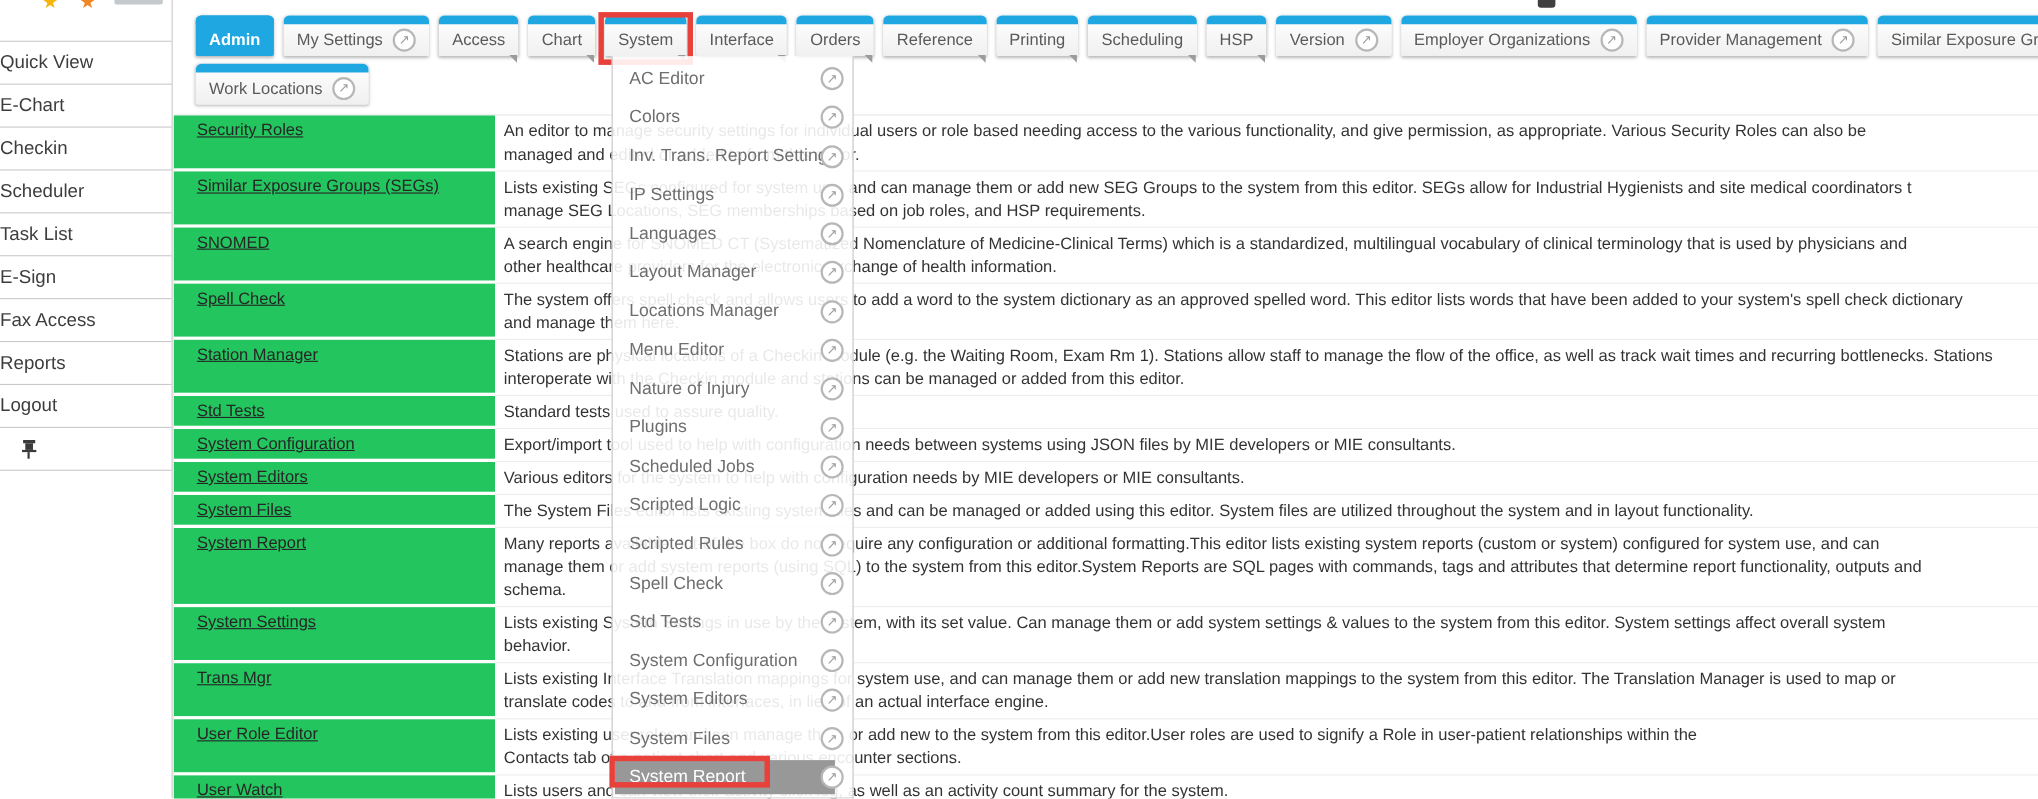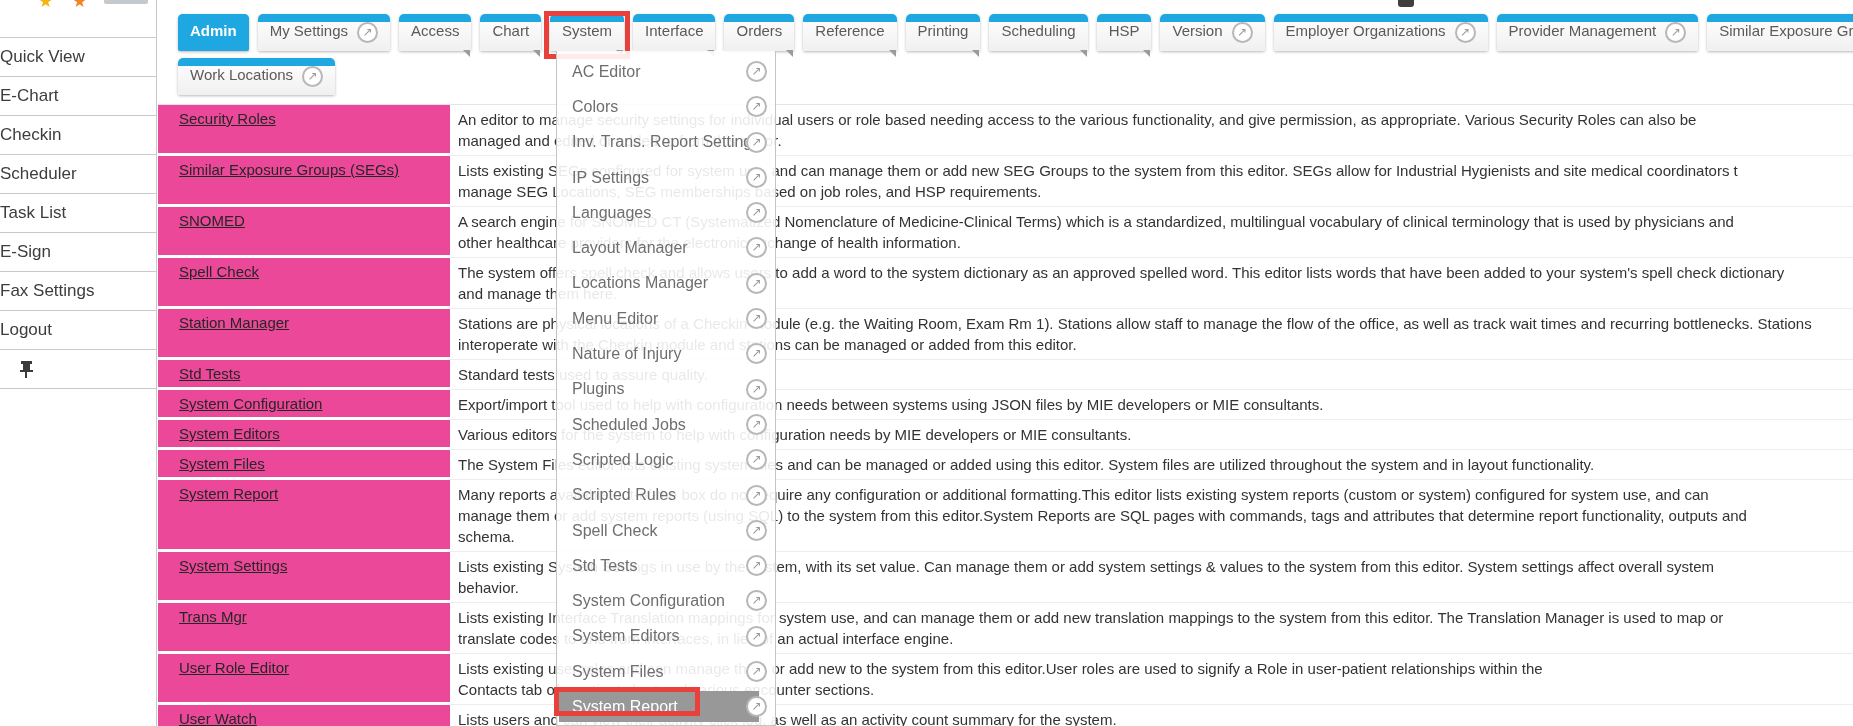--- a/index.html
+++ b/index.html
@@ -27,21 +27,21 @@
   .pin .p4 { top:11px; left:5px; width:2px; height:6px; }
 
   
   .red-box { position:absolute; border:5px solid #e8403a; display:none; z-index:9; pointer-events:none; }
   .f-boxed > .red-box { display:block; }
   .sidebar-item .red-box { left:5px; right:8px; top:-2px; bottom:-2px; }
 
   
   .tabs { position:absolute; left:178px; top:14px; display:flex; gap:9px; z-index:4; }
   .tabs2 { position:absolute; left:178px; top:58px; display:flex; z-index:2; }
-  .tab { position:relative; height:37px; display:flex; align-items:flex-start;
+  .tab { position:relative; height:37px; display:flex; align-items:center;
          padding:8px 12px 0 12px; font-size:15px; color:#5a5a5a; white-space:nowrap;
          background:linear-gradient(#ffffff,#f0f0f0); border-radius:5px 5px 2px 2px;
          box-shadow:0 1px 3px rgba(0,0,0,.28); cursor:pointer; }
   .tab::before { content:""; position:absolute; left:0; right:0; top:0; height:8px;
                  background:#1ea7e0; border-radius:5px 5px 0 0; }
   .tab.f-active { background:#1ea7e0; color:#fff; font-weight:bold; }
   .ext-icon { display:none; width:21px; height:21px; margin-left:9px; border:2px solid #b7b7b7;
               border-radius:50%; color:#9a9a9a; font-size:12px; line-height:17px;
               text-align:center; flex:0 0 auto; background:#fff; }
   .f-ext .ext-icon { display:inline-block; }
@@ -51,21 +51,21 @@
   .f-dd .tab-tri { display:block; }
   .tab .red-box { left:-6px; right:-6px; top:-3px; bottom:-8px; }
 
   .top-right-icon { position:absolute; left:1398px; top:0; width:16px; height:7px;
                     background:#3f3f3f; border-radius:0 0 3px 3px; z-index:4; }
 
   
   .content { position:absolute; left:158px; top:104px; right:0; z-index:1;
              border-top:1px solid #e5e5e5; }
   .crow { display:flex; }
-  .ccell1 { position:relative; width:292px; flex:0 0 292px; background:#ec4899;
+  .ccell1 { position:relative; width:292px; flex:0 0 292px; background:#22c55e;
             border-bottom:3px solid #ffffff; padding:5px 6px 4px 21px; }
   .clink { font-size:15px; color:#262626; text-decoration:underline; cursor:pointer; }
   .ccell2 { flex:1; padding:4px 20px 4px 8px; font-size:15px; line-height:21px;
             color:#333; white-space:pre; overflow:hidden; border-bottom:1px solid #ededed; }
 
   
   .sysmenu { position:absolute; left:556px; top:51px; width:220px; height:675px;
              background:rgba(255,255,255,0.89); border:1px solid #c4c4c4; border-top:none;
              z-index:8; padding-top:3px; }
   .menu-item { position:relative; height:35.3px; display:flex; align-items:center;
@@ -114,24 +114,28 @@
     </div>
 
     <div class="sidebar-item">
       <span>E-Sign</span>
 
     </div>
 
 
 
     <div class="sidebar-item">
-      <span>Fax Settings</span>
-
-    </div>
-
+      <span>Fax Access</span>
+
+    </div>
+
+    <div class="sidebar-item">
+      <span>Reports</span>
+
+    </div>
 
     <div class="sidebar-item">
       <span>Logout</span>
 
     </div>
 
   <div class="pin-row">
     <span class="pin">
         <i class="p1"></i>
         <i class="p2"></i>

